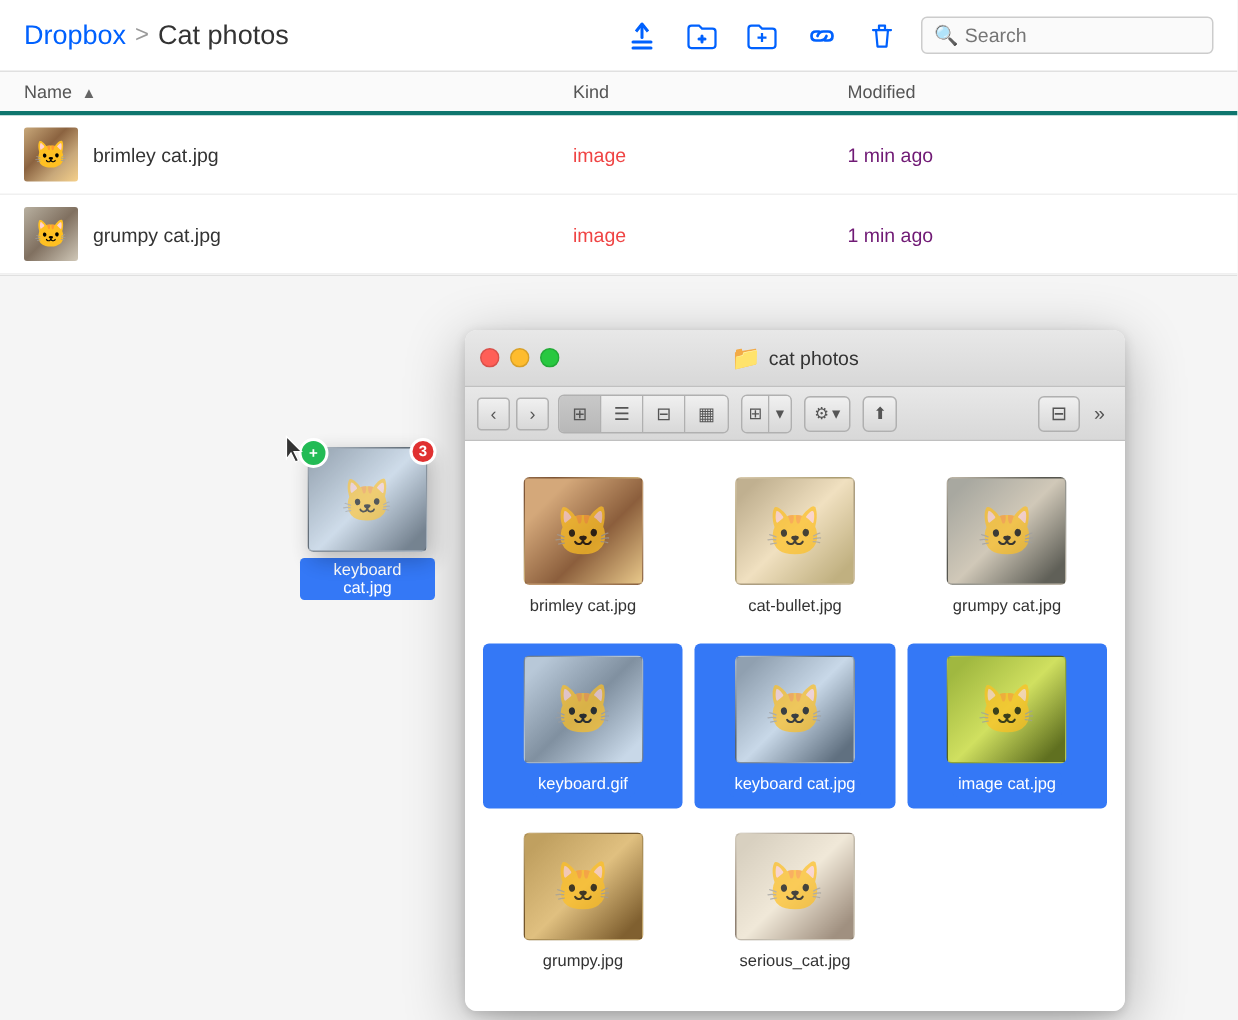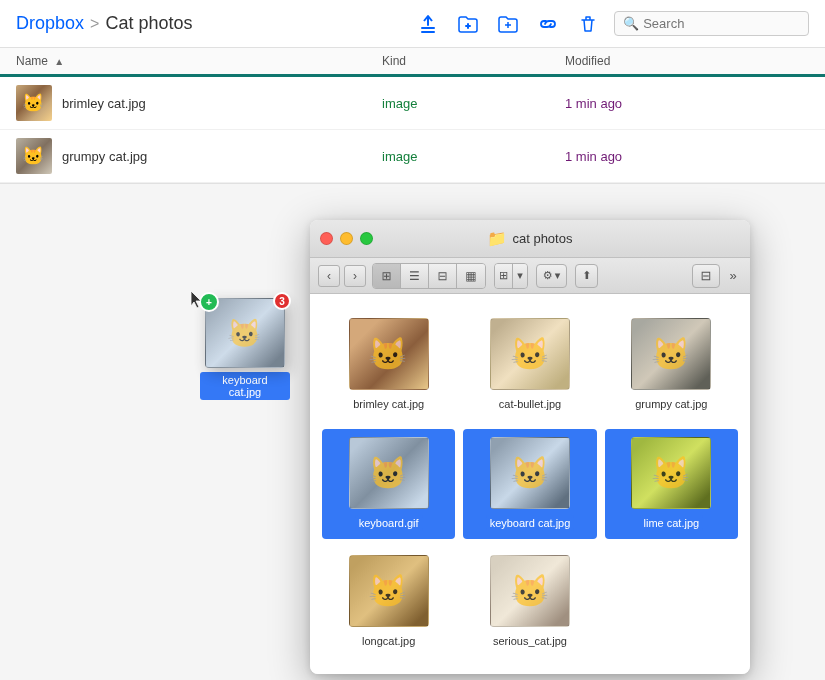--- a/index.html
+++ b/index.html
@@ -141,21 +141,21 @@
     .thumb-brimley::after, .thumb-grumpy::after {
       content: '🐱';
       position: absolute;
       top: 50%;
       left: 50%;
       transform: translate(-50%,-50%);
       font-size: 18px;
     }
 
     .file-name-cell { flex: 3; font-size: 13px; color: #333; display: flex; align-items: center; }
-    .file-kind-cell { flex: 1.5; font-size: 13px; color: #15803d; }
+    .file-kind-cell { flex: 1.5; font-size: 13px; color: #ef4444; }
     .file-modified-cell { flex: 2; font-size: 13px; color: #701a75; }
 
     
     .finder-window {
       position: absolute;
       top: 220px;
       left: 310px;
       width: 440px;
       background: #f6f6f6;
       border-radius: 8px;
@@ -637,25 +637,25 @@
       <div class="finder-item selected">
         <div class="finder-thumb cat-happy"></div>
         <div class="finder-item-name">keyboard.gif</div>
       </div>
       <div class="finder-item selected">
         <div class="finder-thumb cat-keyboard"></div>
         <div class="finder-item-name">keyboard cat.jpg</div>
       </div>
       <div class="finder-item selected">
         <div class="finder-thumb cat-lime"></div>
-        <div class="finder-item-name">lime cat.jpg</div>
+        <div class="finder-item-name">image cat.jpg</div>
       </div>
       <div class="finder-item">
         <div class="finder-thumb cat-long"></div>
-        <div class="finder-item-name">longcat.jpg</div>
+        <div class="finder-item-name">grumpy.jpg</div>
       </div>
       <div class="finder-item">
         <div class="finder-thumb cat-serious"></div>
         <div class="finder-item-name">serious_cat.jpg</div>
       </div>
     </div>
 </div>
 
 <div class="dragged-item">
   <div style="position:relative;">

